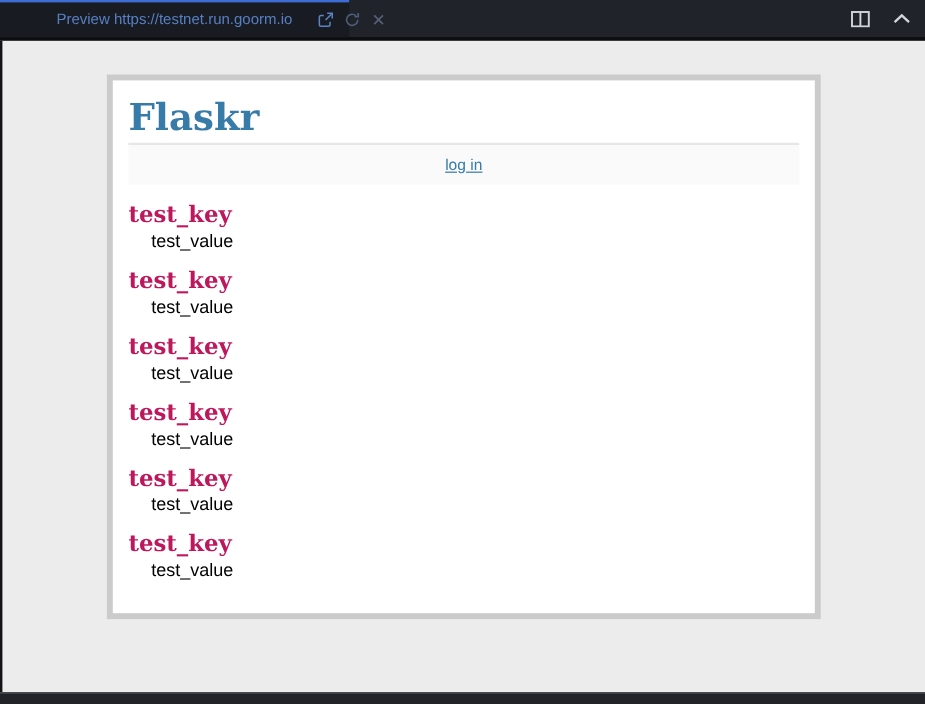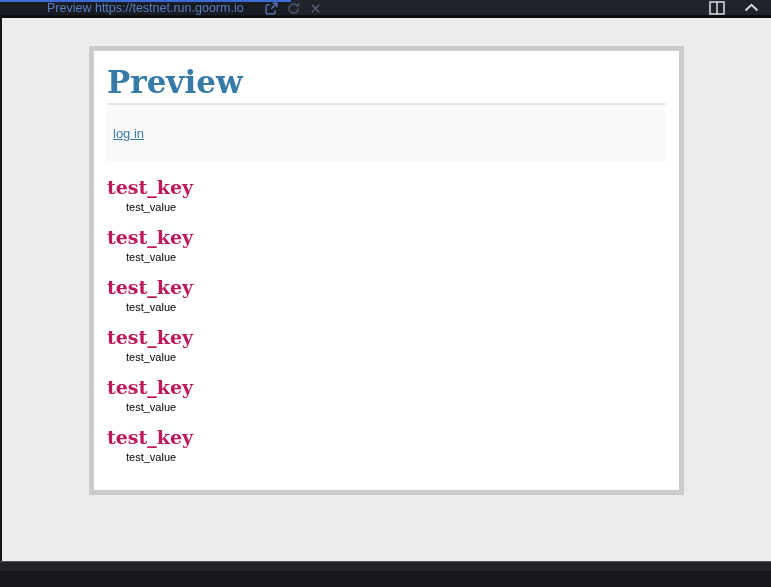--- a/index.html
+++ b/index.html
@@ -6,21 +6,21 @@
   html, body { margin: 0; padding: 0; }
   body {
     width: 771px; height: 587px;
     background: #16181d;
     font-family: "Liberation Sans", sans-serif;
     overflow: hidden;
   }
 
   
   .topbar {
-    height: 15px;
+    height: 31px;
     background: #20232a;
     display: flex;
     justify-content: space-between;
     align-items: stretch;
   }
   .tab {
     width: 291px;
     background: #181b21;
     border-top: 2px solid #3c6cd4;
     display: flex;
@@ -76,42 +76,42 @@
     font-weight: bold;
     color: #377ba8;
     font-size: 31px;
     line-height: 1.2;
     margin: 0;
     padding-bottom: 2px;
     border-bottom: 2px solid #e6e6e6;
   }
   .metanav {
     background: #fafafa;
-    text-align: left;
+    text-align: center;
     font-size: 13px;
-    padding: 21px 6px;
+    padding: 9px 6px;
     margin-bottom: 15px;
   }
   .metanav a {
     color: #377ba8;
     text-decoration: underline;
     cursor: pointer;
   }
   ul.entries { list-style: none; margin: 0; padding: 0; }
   .entries li { margin: 13px 19px; }
   .entry-key {
     font-family: "DejaVu Serif", serif;
     font-weight: bold;
     color: #be185d;
     font-size: 19px;
     line-height: 1.15;
     margin: 0 0 0 -19px;
   }
   .entry-value {
-    font-size: 11px;
+    font-size: 15px;
     line-height: 1.2;
     color: #000000;
     margin-top: 2px;
   }
 
   
   .bottom-strip {
     height: 10px;
     background: #212329;
     border-top: 1px solid #515459;
@@ -156,21 +156,21 @@
         <path d="M1.5 7.5 7.5 1.8 13.5 7.5" fill="none" stroke="#d2d5db" stroke-width="2"></path>
       </svg>
     </span>
   </div>
 </div>
 
 <div class="black-strip"></div>
 
 <div class="viewport">
   <div class="page-card">
-    <h1 class="site-title">Preview</h1>
+    <h1 class="site-title">Flaskr</h1>
     <div class="metanav">
       <a>log in</a>
     </div>
     <ul class="entries">
       <li>
         <h2 class="entry-key">test_key</h2>
         <div class="entry-value">test_value</div>
       </li>
       <li>
         <h2 class="entry-key">test_key</h2>

